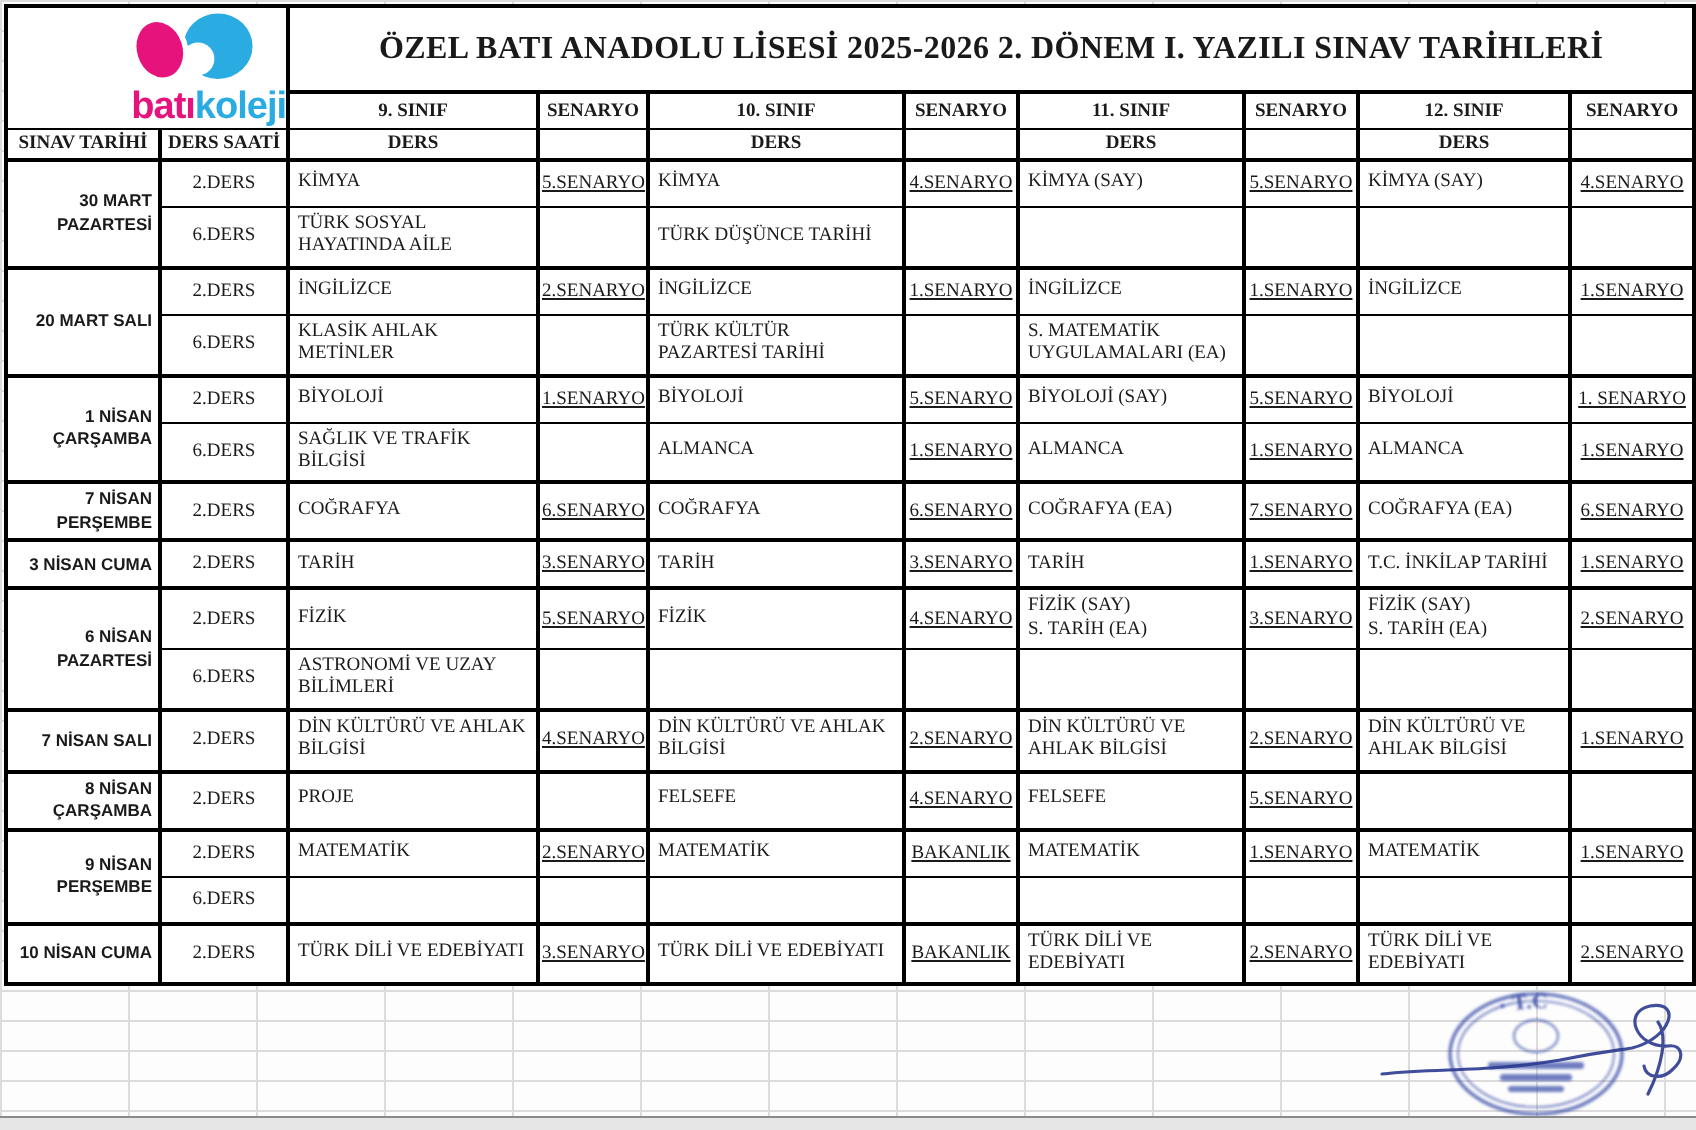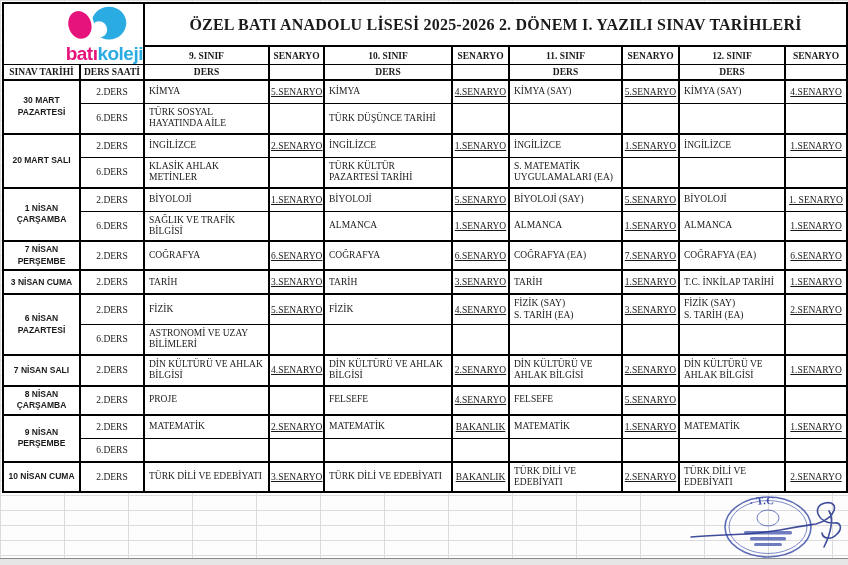--- a/index.html
+++ b/index.html
@@ -34,21 +34,21 @@
   tr.label-row th { height:12px; }
   .title-cell {
     font:bold 16px "Liberation Serif", serif; text-align:center;
     letter-spacing:.2px; border-bottom-width:2px;
   }
   .logo-cell { border-bottom-width:1px; padding:0; }
   .logo-wrap { display:flex; flex-direction:column; align-items:flex-end; justify-content:flex-end; height:100%; }
   .wordmark { font:bold 19px "Liberation Sans", sans-serif; letter-spacing:-0.5px; line-height:1; margin-bottom:1px; }
   tbody td { height:16px; }
   tr.group-start td { border-top-width:2px; }
-  .date-cell { font:bold 8.5px "Liberation Sans", sans-serif; text-align:center; padding:2px 3px; line-height:1.35; }
+  .date-cell { font:bold 8.5px "Liberation Sans", sans-serif; text-align:right; padding:2px 3px; line-height:1.35; }
   .saat-cell { font:9.5px "Liberation Serif", serif; text-align:center; padding:2px 4px; }
   .ders-cell { font:9.5px "Liberation Serif", serif; text-align:left; padding:3px 4px; white-space:pre-line; line-height:1.2; }
   .senaryo-cell { font:9.5px "Liberation Serif", serif; text-align:center; padding:2px 1px;text-decoration:underline; }
   .stamp-box { position:absolute; left:688px; top:494px; width:158px; height:70px; }
 </style>
 </head>
 <body>
 
 <div class="page">
   <div class="grid-bg"></div>

